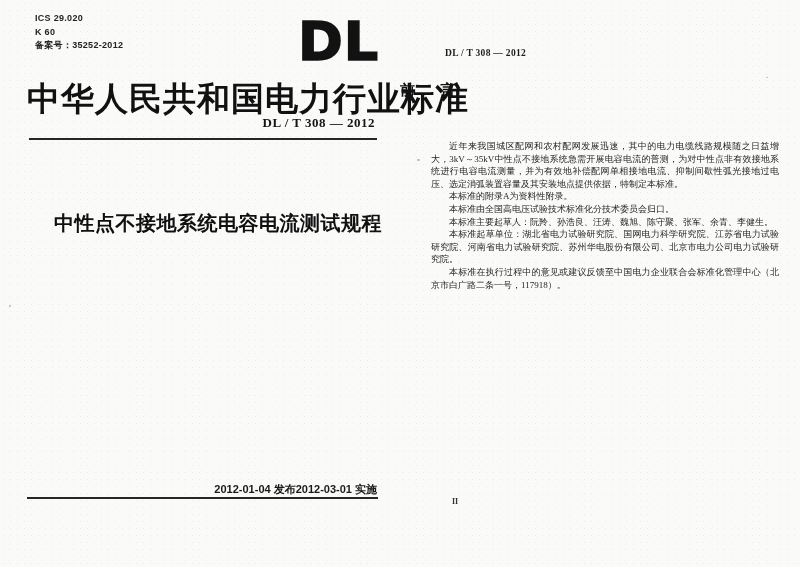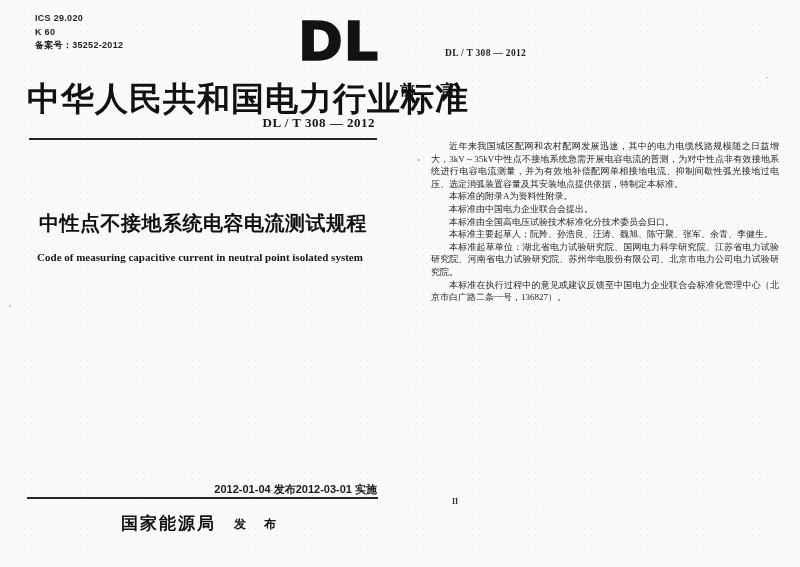--- a/index.html
+++ b/index.html
@@ -43,21 +43,21 @@
     white-space: nowrap; color: #111;
   }
   .std-no {
     position: absolute; right: 25px; top: 115px;
     font-size: 13px; font-weight: bold; letter-spacing: 0.5px; color: #151515;
   }
   .rule { position: absolute; background: #262626; height: 2px; }
   .rule-top    { left: 29px; top: 138px; width: 348px; }
   .rule-bottom { left: 27px; top: 497px; width: 351px; }
   .title-zh {
-    position: absolute; left: 3px; top: 210px; width: 400px;
+    position: absolute; left: 18px; top: 210px; width: 400px;
     text-align: center;
     font-family: "Liberation Sans", "DejaVu Sans", sans-serif;
     font-size: 20px; font-weight: bold; letter-spacing: 0.5px; color: #101010;
   }
   .title-en {
     position: absolute; left: 0; top: 251px; width: 400px;
     text-align: center;
     font-size: 11px; font-weight: bold; color: #161616;
   }
   .dates-row {
@@ -120,48 +120,42 @@
 
     <div class="dl-logo">DL</div>
 
     <h1 class="category-title">中华人民共和国电力行业标准</h1>
 
     <div class="std-no">DL / T 308 — 2012</div>
 
     <div class="rule rule-top"></div>
 
     <h2 class="title-zh">中性点不接地系统电容电流测试规程</h2>
-    <div class="title-en">Code of measuring capacitive current in neutral point isolated system</div>
 
     <div class="dates-row">
       <span>2012-01-04 发布</span>
       <span>2012-03-01 实施</span>
     </div>
 
     <div class="rule rule-bottom"></div>
 
-    <div class="issuer-row">
-      <span class="issuer">国家能源局</span>
-      <span class="issue-label">发　布</span>
-    </div>
   </section>
 
   <section class="page page-right">
     <div class="running-head">DL / T 308 — 2012</div>
 
     <h3 class="foreword-title">前　言</h3>
 
     <div class="foreword-body">
       <p>近年来我国城区配网和农村配网发展迅速，其中的电力电缆线路规模随之日益增大，3kV～35kV中性点不接地系统急需开展电容电流的普测，为对中性点非有效接地系统进行电容电流测量，并为有效地补偿配网单相接地电流、抑制间歇性弧光接地过电压、选定消弧装置容量及其安装地点提供依据，特制定本标准。</p>
       <p>本标准的附录A为资料性附录。</p>
-      <p>本标准由中国电力企业联合会提出。</p>
       <p>本标准由全国高电压试验技术标准化分技术委员会归口。</p>
       <p>本标准主要起草人：阮羚、孙浩良、汪涛、魏旭、陈守聚、张军、余青、李健生。</p>
       <p>本标准起草单位：湖北省电力试验研究院、国网电力科学研究院、江苏省电力试验研究院、河南省电力试验研究院、苏州华电股份有限公司、北京市电力公司电力试验研究院。</p>
-      <p>本标准在执行过程中的意见或建议反馈至中国电力企业联合会标准化管理中心（北京市白广路二条一号，136827）。</p>
+      <p>本标准在执行过程中的意见或建议反馈至中国电力企业联合会标准化管理中心（北京市白广路二条一号，117918）。</p>
     </div>
 
     <div class="page-number">II</div>
   </section>
 
   <div class="speck speck-1"></div>
   <div class="speck speck-2"></div>
   <div class="speck speck-3"></div>
 </div>
 

